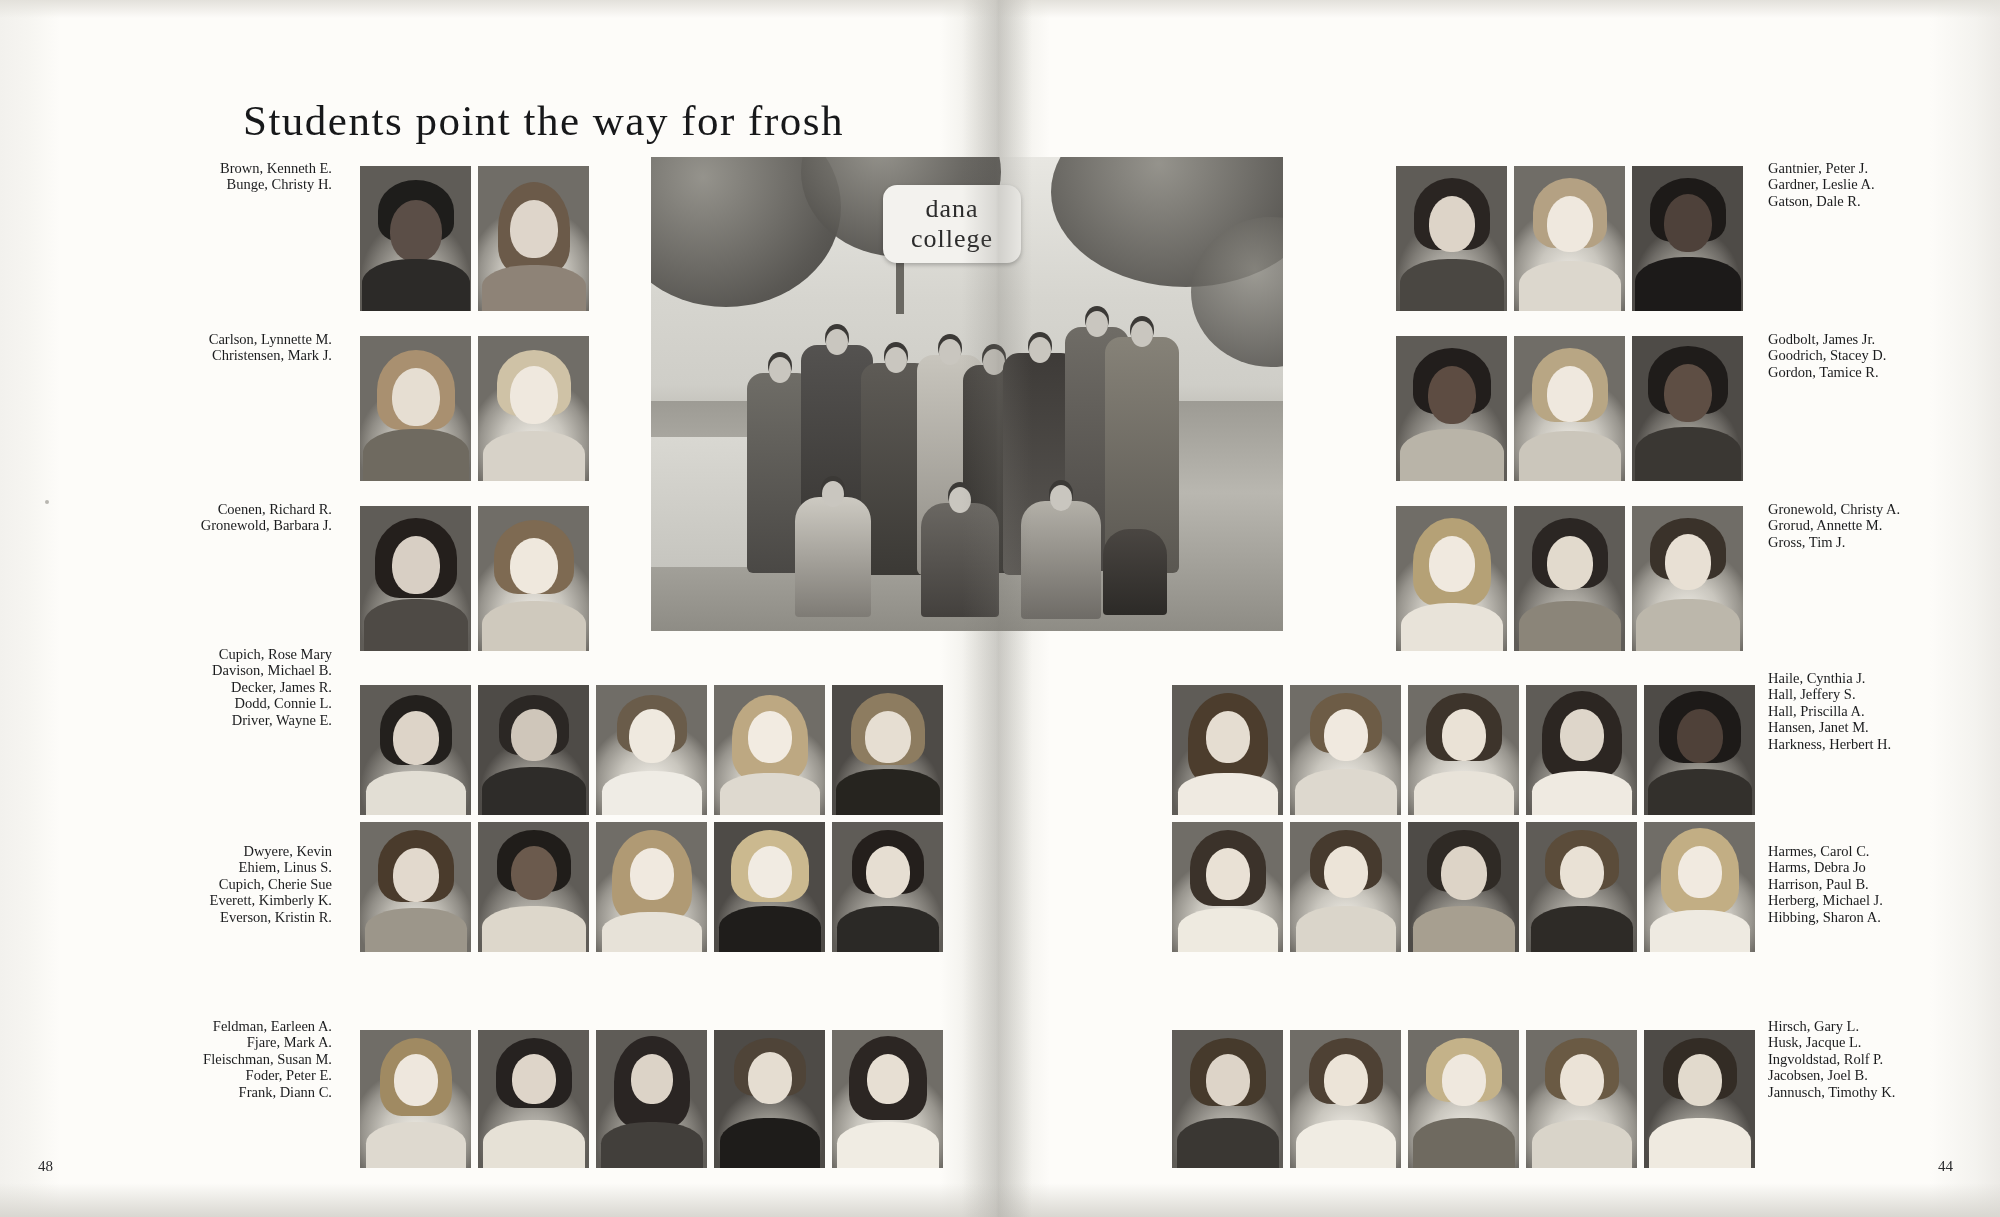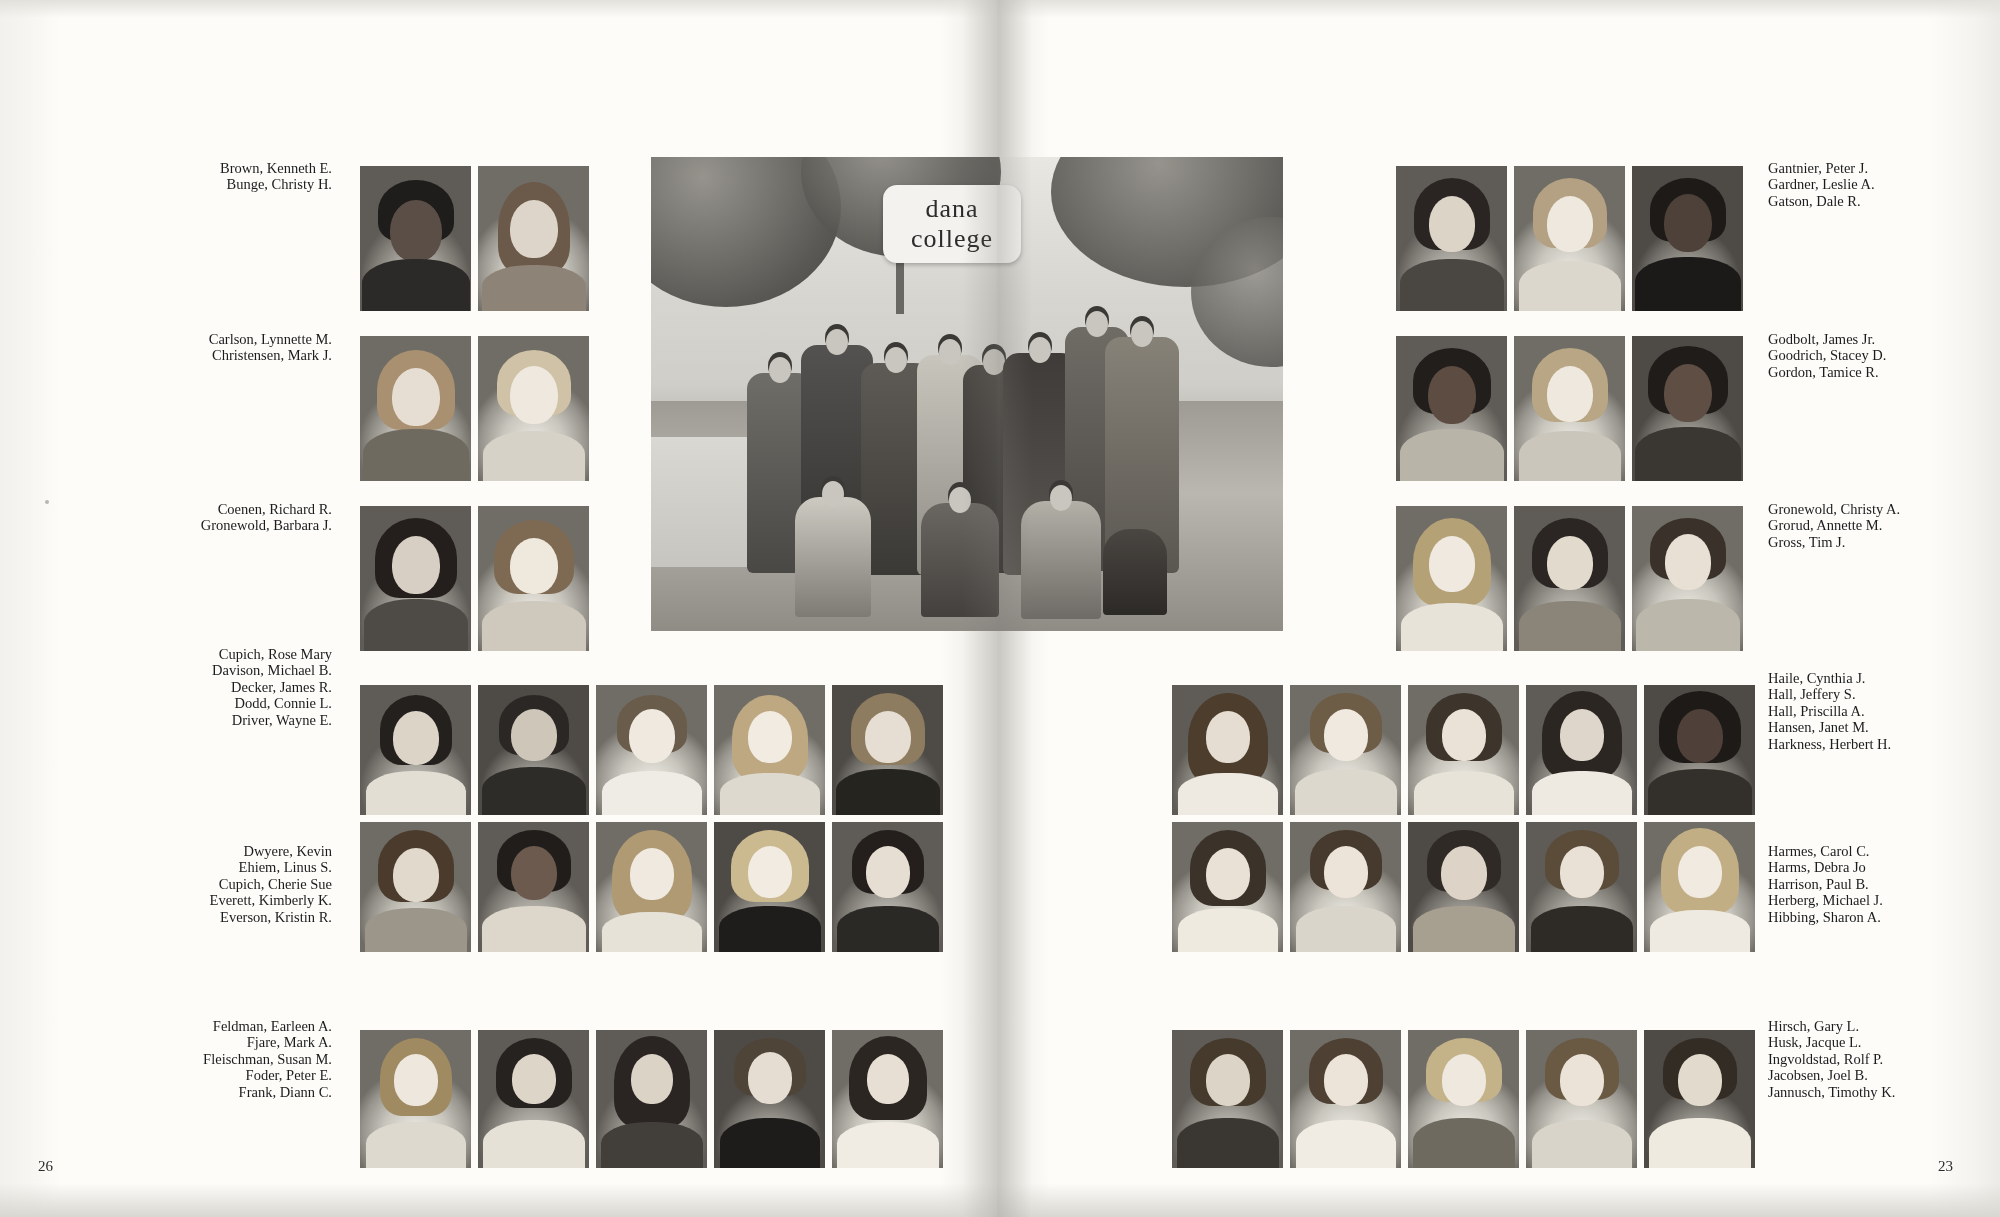--- a/index.html
+++ b/index.html
@@ -159,20 +159,21 @@
   }
 </style>
 </head>
 <body>
 
 <div class="spread">
   <div class="page-edge-top"></div>
   <div class="page-edge-bottom"></div>
   <div class="dot"></div>
 
+  <div class="headline">Students point the way for frosh</div>
 
   <div class="names right-align" style="left:60px;top:160px;width:272px;">
     <div>Brown, Kenneth E.</div>
     <div>Bunge, Christy H.</div>
   </div>
 
   <div class="names right-align" style="left:60px;top:331px;width:272px;">
     <div>Carlson, Lynnette M.</div>
     <div>Christensen, Mark J.</div>
   </div>
@@ -555,15 +556,15 @@
         <div class="ph"></div>
       </div>
     <div class="person" style="left:370px;top:344px;width:80px;height:118px;border-radius:24px 24px 4px 4px;background:linear-gradient(to bottom,#b3b0a8,#6e6b66);">
         <div class="ph"></div>
       </div>
     <div class="person" style="left:452px;top:372px;width:64px;height:86px;border-radius:26px 26px 4px 4px;background:linear-gradient(to bottom,#4a4642,#2c2a27);"></div>
   </div>
 
   <div class="gutter"></div>
 
-  <div class="folio" style="left:38px;top:1158px;">26</div>
-  <div class="folio" style="left:1938px;top:1158px;">23</div>
+  <div class="folio" style="left:38px;top:1158px;">48</div>
+  <div class="folio" style="left:1938px;top:1158px;">44</div>
 </div>
 
 </body></html>

